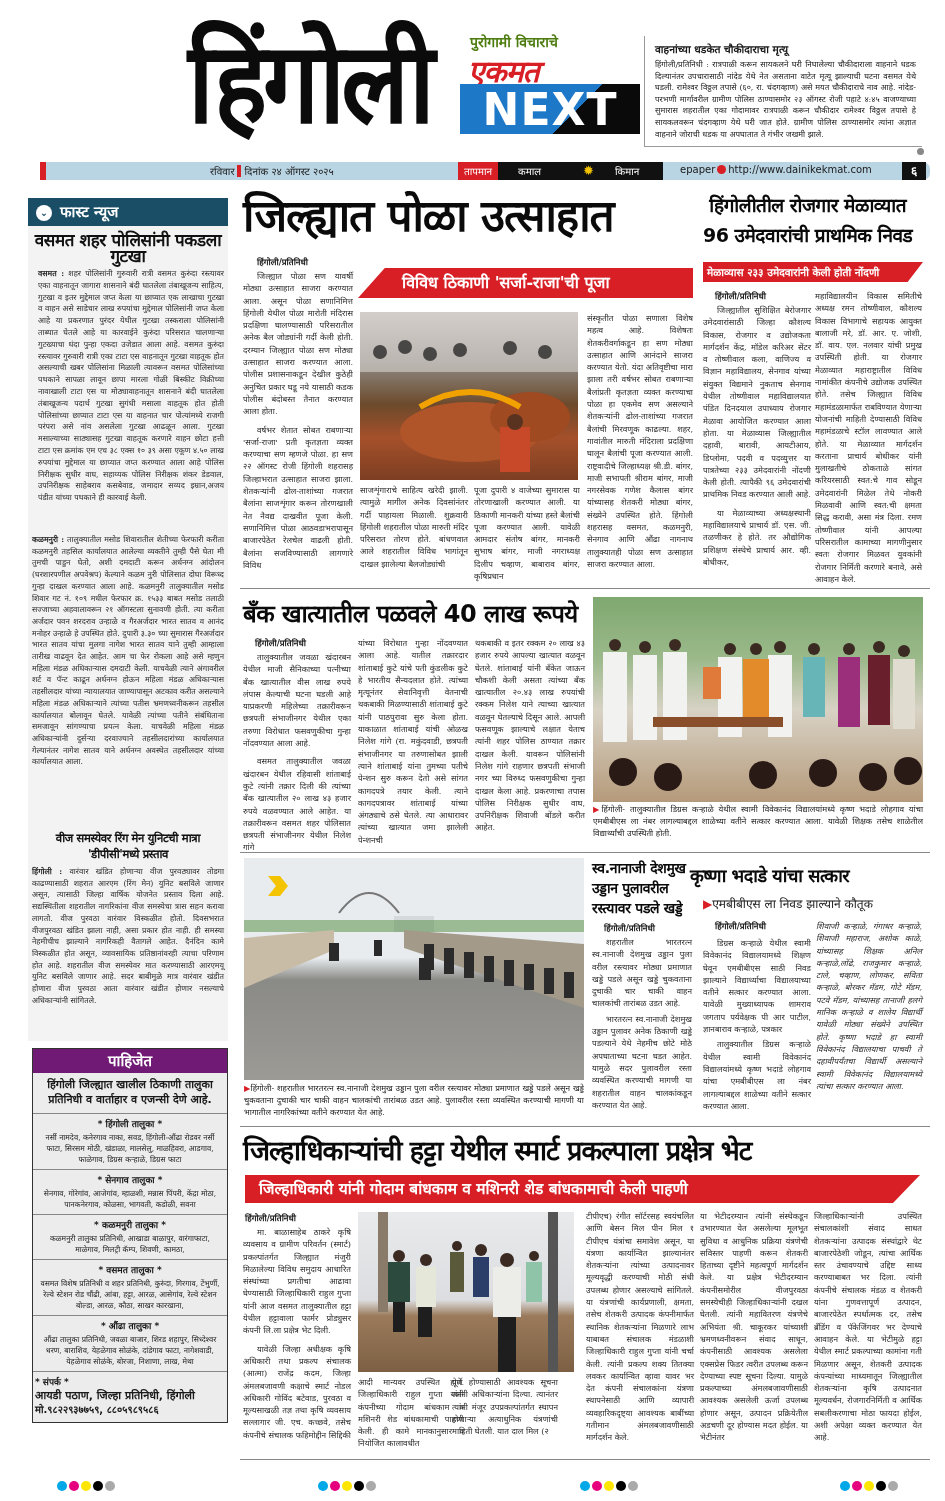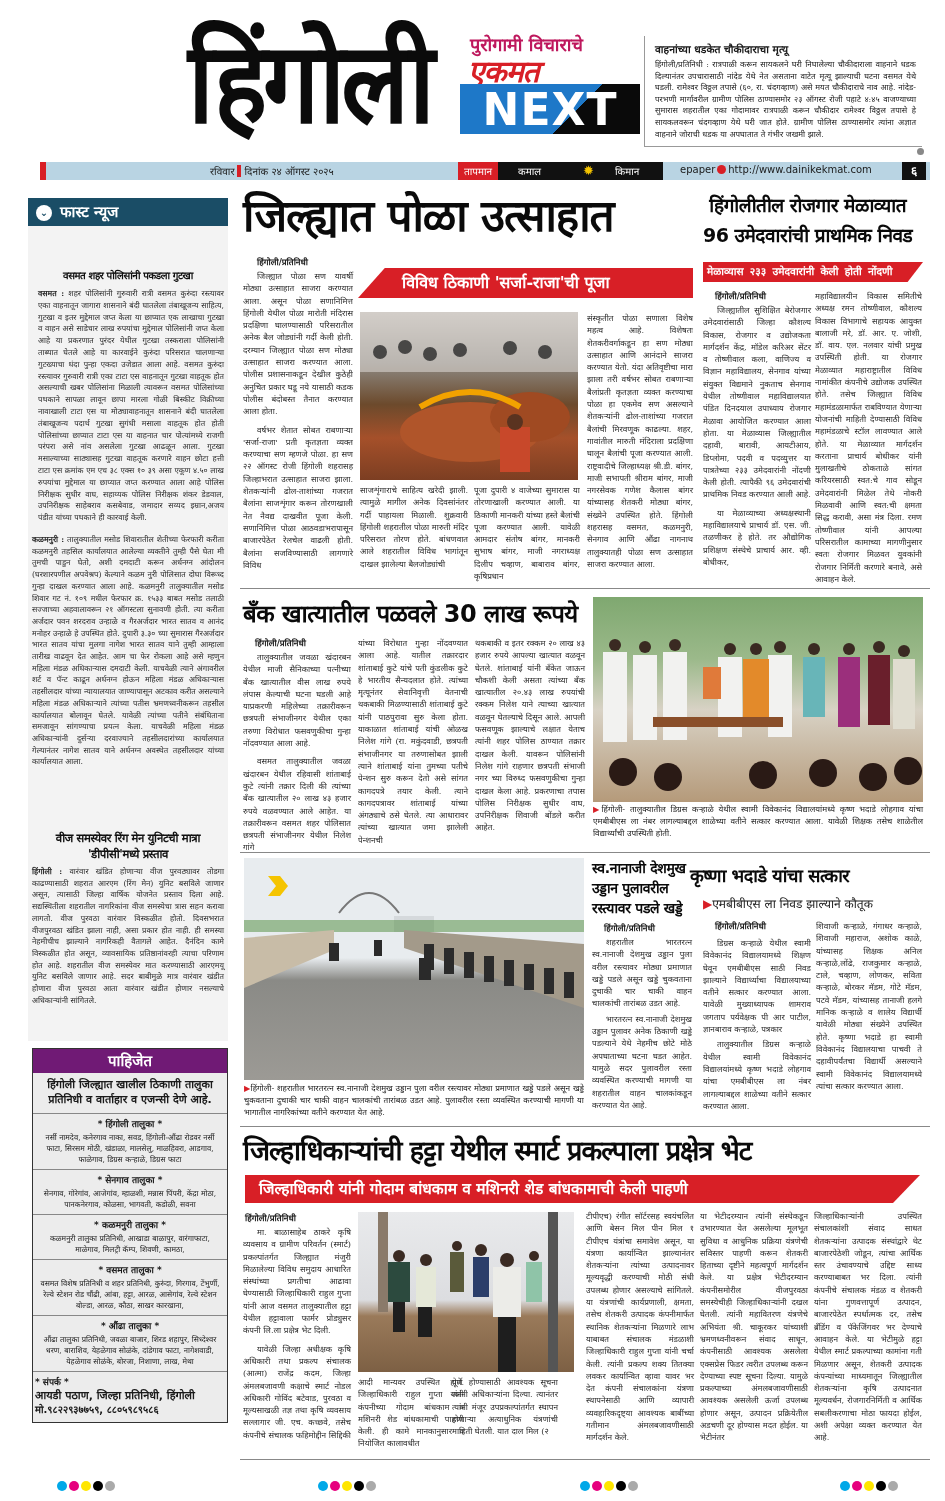--- a/index.html
+++ b/index.html
@@ -7,30 +7,30 @@
   body { font-family: "DejaVu Serif", serif; color: #1a1a1a; position: relative; }
   .abs { position: absolute; }
   p.body { font-size: 8.2px; line-height: 12.3px; text-align: justify; color: #2a2a2a; font-family: "DejaVu Serif", serif; }
   p.body + p.body { text-indent: 14px; margin-top: 3px; }
   .byline { font-size: 8.5px; font-weight: bold; color: #222; margin: 2px 0 3px 12px; font-family: "DejaVu Sans", sans-serif; }
   .lead { font-weight: bold; }
   .hr { position: absolute; height: 1px; background: #888; }
 
   
   .mast-title { left: 188px; top: 22px; font-family: "DejaVu Sans", sans-serif; font-weight: bold; font-size: 100px; line-height: 110px; color: #0b0b0b; letter-spacing: -4px; transform: scaleY(1.12); transform-origin: top left; }
-  .tagline { left: 470px; top: 32px; color: #be185d; font-weight: bold; font-size: 18px; font-family: "DejaVu Serif", serif; }
+  .tagline { left: 470px; top: 32px; color: #4d7c0f; font-weight: bold; font-size: 14px; font-family: "DejaVu Serif", serif; }
   .brand { left: 468px; top: 50px; color: #d81f26; font-weight: bold; font-size: 30px; font-style: italic; font-family: "DejaVu Serif", serif; letter-spacing: -1px; }
   .next { left: 460px; top: 84px; width: 180px; height: 50px; background: linear-gradient(135deg, #1e78c8 0 62%, #0a0a0a 62% 100%); }
   .next span { position: absolute; left: 0; top: 0; width: 100%; height: 100%; display: flex; align-items: center; justify-content: center; color: #fff; font-family: "DejaVu Sans", sans-serif; font-weight: bold; font-size: 44px; letter-spacing: 1px; }
   .brief { left: 644px; top: 36px; width: 278px; border-left: 1px solid #999; border-bottom: 1px solid #999; padding: 6px 6px 6px 10px; }
   .brief h4 { font-size: 10.5px; font-family: "DejaVu Sans", sans-serif; margin-bottom: 3px; }
   .brief p { font-size: 8px; line-height: 11.6px; text-align: justify; }
   .brief-dot { left: 917px; top: 148px; width: 7px; height: 7px; border-radius: 50%; background: #888; }
 
-  .dateline { left: 40px; top: 162px; width: 890px; height: 18px; background: #b9d4e3; font-family: "DejaVu Sans", sans-serif; font-size: 10px; }
+  .dateline { left: 40px; top: 162px; width: 890px; height: 18px; background: #b9d4e3; font-family: "DejaVu Sans", sans-serif; font-size: 10px; border-radius: 7px; }
   .dateline .redcap { position: absolute; left: 0; top: 0; width: 6px; height: 18px; background: #d81f26; }
   .dateline .date { position: absolute; left: 170px; top: 2px; }
   .dateline .date i { display: inline-block; width: 4px; height: 12px; background: #d81f26; vertical-align: -2px; margin: 0 3px; }
   .dateline .weather { position: absolute; left: 418px; top: 0; width: 205px; height: 18px; background: #111; color: #fff; }
   .weather .tlabel { position: absolute; left: 0; top: 0; height: 18px; padding: 2px 6px; background: #d81f26; }
   .weather .max { position: absolute; left: 60px; top: 2px; }
   .weather .sun { position: absolute; left: 125px; top: 1px; color: #f5c400; font-size: 13px; line-height: 15px; }
   .weather .min { position: absolute; left: 142px; top: 2px; padding-left: 15px; }
   .dateline .epaper { position: absolute; left: 640px; top: 2px; }
   .dateline .epaper b { display: inline-block; width: 9px; height: 9px; border-radius: 50%; background: #d81f26; vertical-align: -1px; margin: 0 2px; }
@@ -87,21 +87,21 @@
   </div>
   <span class="epaper"><span>epaper</span><b></b><span>http://www.dainikekmat.com</span></span>
   <span class="pageno">६</span>
 </div>
 
 <div class="abs fast"><span class="ic">⌄</span><span>फास्ट न्यूज</span></div>
 
 <div class="abs" style="left:28px; top:226px; width:200px; height:815px; background:#f3f3f3;"></div>
 
 <div class="abs" style="left:32px; top:232px; width:192px;">
-  <div class="lhead" style="font-size:10px;margin-top:36px;">वसमत शहर पोलिसांनी पकडला गुटखा</div>
+  <div class="lhead" style="font-size:17px;">वसमत शहर पोलिसांनी पकडला गुटखा</div>
   <p class="body" style="margin-top:4px; padding-left:6px; font-size:7.8px; line-height:11.8px;"><span class="lead">वसमत :</span> <span>शहर पोलिसांनी गुरुवारी रात्री वसमत कुरुंदा रस्त्यावर एका वाहनातून जागारा शासनाने बंदी घातलेला तंबाखूजन्य साहित्य, गुटखा व इतर मुद्देमाल जप्त केला या छाप्यात एक लाखाचा गुटखा व वाहन असे साडेचार लाख रुपयांचा मुद्देमाल पोलिसांनी जप्त केला आहे या प्रकरणात पुरंदर येथील गुटखा तस्कराला पोलिसांनी ताब्यात घेतले आहे या कारवाईने कुरुंदा परिसरात चालणाऱ्या गुटख्याचा धंदा पुन्हा एकदा उजेडात आला आहे. वसमत कुरुंदा रस्त्यावर गुरुवारी रात्री एका टाटा एस वाहनातून गुटखा वाहतूक होत असल्याची खबर पोलिसांना मिळाली त्यावरून वसमत पोलिसांच्या पथकाने सापळा लावून छापा मारला गोळी बिस्कीट विक्रीच्या नावाखाली टाटा एस या मोठ्यावाहनातून शासनाने बंदी घातलेला तंबाखूजन्य पदार्थ गुटखा सुगंधी मसाला वाहतूक होत होती पोलिसांच्या छाप्यात टाटा एस या वाहनात चार पोत्यांमध्ये राजगी परंपरा असे नांव असलेला गुटखा आढळून आला. गुटखा मसाल्याच्या साठ्यासह गुटखा वाहतूक करणारे वाहन छोटा हत्ती टाटा एस क्रमांक एम एच ३८ एक्स १० ३९ असा एकूण ४.५० लाख रुपयांचा मुद्देमाल या छाप्यात जप्त करण्यात आला आहे पोलिस निरीक्षक सुधीर वाघ, सहाय्यक पोलिस निरीक्षक शंकर डेडवाल, उपनिरीक्षक साहेबराव कसबेवाड, जमादार सय्यद इम्रान,अजय पंडीत यांच्या पथकाने ही कारवाई केली.</span></p>
 </div>
 
 <div class="abs" style="left:32px; top:530px; width:192px;">
   <p class="body" style="margin-top:4px; font-size:7.8px; line-height:11.7px;"><span class="lead">कळमनुरी :</span> <span>तालुक्यातील मसोड शिवारातील शेतीच्या फेरफारी करीता कळमनुरी तहसिल कार्यालयात आलेल्या व्यक्तीने तुम्ही पैसे घेता मी तुमची पाडुन घेतो, अशी दमदाटी करून अर्धनग्न आंदोलन (घरशारपणील अपवेश्रप) केल्याने कळम नुरी पोलिसात दोघा विरूध्द गुन्हा दाखल करण्यात आला आहे. कळमनुरी तालुक्यातील मसोड शिवार गट नं. १०९ मधील फेरफार क्र. १५३३ बाबत मसोड तलाठी सज्जाच्या अहवालावरून २१ ऑगस्टला सुनावणी होती. त्या करीता अर्जदार पवन शरदराव उन्हाळे व गैरअर्जदार भारत सातव व आनंद मनोहर उन्हाळे हे उपस्थित होते. दुपारी ३.३० च्या सुमारास गैरअर्जदार भारत सातव यांचा मुलगा नागेश भारत सातव याने तुम्ही आम्हाला तारीख वाढवून देत आहेत. आम चा फेर रोकला आहे असे म्हणुन महिला मंडळ अधिकाऱ्यास दमदाटी केली. याचवेळी त्याने अंगावरील शर्ट व पॅन्ट काढून अर्धनग्न होऊन महिला मंडळ अधिकाऱ्यास तहसीलदार यांच्या न्यायालयात जाण्यापासून अटकाव करीत असल्याने महिला मंडळ अधिकाऱ्याने त्यांच्या पतीस भ्रमणध्वनीकरून तहसील कार्यालयात बोलावून घेतले. यावेळी त्यांच्या पतीने संबंधिताना समजावून सांगण्याचा प्रयत्न केला. याचवेळी महिला मंडळ अधिकाऱ्यांनी दुर्सऱ्या दरवाज्याने तहसीलदारांच्या कार्यालयात गेल्यानंतर नागेश सातव याने अर्धनग्न अवस्थेत तहसीलदार यांच्या कार्यालयात आला.</span></p>
 </div>
 
 <div class="abs" style="left:32px; top:830px; width:192px;">
   <div class="lhead" style="font-size:11.5px; line-height:16px;">वीज समस्येवर रिंग मेन युनिटची मात्रा 'डीपीसी'मध्ये प्रस्ताव</div>
   <p class="body" style="margin-top:4px; font-size:7.8px; line-height:11.7px;"><span class="lead">हिंगोली :</span> <span>वारंवार खंडित होणाऱ्या वीज पुरवठ्यावर तोडगा काढण्यासाठी शहरात आरएम (रिंग मेन) युनिट बसविले जाणार असून, त्यासाठी जिल्हा वार्षिक योजनेत प्रस्ताव दिला आहे. सद्यस्थितीला शहरातील नागरिकांना वीज समस्येचा त्रास सहन करावा लागतो. वीज पुरवठा वारंवार विस्कळीत होतो. दिवसभरात वीजपुरवठा खंडित झाला नाही, असा प्रकार होत नाही. ही समस्या नेहमीचीच झाल्याने नागरिकही वैतागले आहेत. दैनंदिन कामे विस्कळीत होत असून, व्यावसायिक प्रतिष्ठानांवरही त्याचा परिणाम होत आहे. शहरातील वीज समस्येवर मात करण्यासाठी आरएमयू युनिट बसविले जाणार आहे. सदर बाबीमुळे मात्र वारंवार खंडीत होणारा वीज पुरवठा आता वारंवार खंडीत होणार नसल्याचे अधिकाऱ्यांनी सांगितले.</span></p>
@@ -172,34 +172,34 @@
   <p class="body">पूजा दुपारी ४ वाजेच्या सुमारास या तोरणाखाली करण्यात आली. या ठिकाणी मानकरी यांच्या हस्ते बैलांची पूजा करण्यात आली. यावेळी आमदार संतोष बांगर, मानकरी सुभाष बांगर, माजी नगराध्यक्ष दिलीप चव्हाण, बाबाराव बांगर, कृषिप्रधान</p>
 </div>
 <div class="abs" style="left:587px; top:312px; width:106px;">
   <p class="body">संस्कृतीत पोळा सणाला विशेष महत्व आहे. विशेषतः शेतकरीवर्गाकडून हा सण मोठ्या उत्साहात आणि आनंदाने साजरा करण्यात येतो. यंदा अतिवृष्टीचा मारा झाला तरी वर्षभर सोबत राबणाऱ्या बैलांप्रती कृतज्ञता व्यक्त करण्याचा पोळा हा एकमेव सण असल्याने शेतकऱ्यांनी ढोल-ताशांच्या गजरात बैलांची मिरवणूक काढल्या. शहर, गावांतील मारुती मंदिराला प्रदक्षिणा घालून बैलांची पूजा करण्यात आली. राष्ट्रवादीचे जिल्हाध्यक्ष श्री.डी. बांगर, माजी सभापती श्रीराम बांगर, माजी नगरसेवक गणेश कैलास बांगर यांच्यासह शेतकरी मोठ्या बांगर, संख्येने उपस्थित होते. हिंगोली शहरासह वसमत, कळमनुरी, सेनगाव आणि औंढा नागनाथ तालुक्यातही पोळा सण उत्साहात साजरा करण्यात आला.</p>
 </div>
 
 <div class="abs h-big" style="left:703px; top:190px; font-size:19px; line-height:30px; letter-spacing:-0.5px;text-align:center;">
   <div>हिंगोलीतील रोजगार मेळाव्यात</div>
   <div>96 उमेदवारांची प्राथमिक निवड</div>
 </div>
-<div class="abs redband" style="left:703px; top:262px; width:220px; height:20px; clip-path:polygon(0 0,100% 0,93% 100%,0 100%); font-size:10.5px; line-height:20px; padding-left:4px;font-family:Liberation Mono, monospace;">मेळाव्यास २३३ उमेदवारांनी केली होती नोंदणी</div>
+<div class="abs redband" style="left:703px; top:262px; width:220px; height:20px; clip-path:polygon(0 0,100% 0,93% 100%,0 100%); font-size:10.5px; line-height:20px; padding-left:4px;">मेळाव्यास २३३ उमेदवारांनी केली होती नोंदणी</div>
 
 <div class="abs" style="left:703px; top:288px; width:108px;">
   <div class="byline">हिंगोली/प्रतिनिधी</div>
   <p class="body" style="text-indent:14px;">जिल्ह्यातील सुशिक्षित बेरोजगार उमेदवारांसाठी जिल्हा कौशल्य विकास, रोजगार व उद्योजकता मार्गदर्शन केंद्र, मॉडेल करिअर सेंटर व तोष्णीवाल कला, वाणिज्य व विज्ञान महाविद्यालय, सेनगाव यांच्या संयुक्त विद्यमाने नुकताच सेनगाव येथील तोष्णीवाल महाविद्यालयात पंडित दिनदयाल उपाध्याय रोजगार मेळावा आयोजित करण्यात आला होता. या मेळाव्यास जिल्ह्यातील दहावी, बारावी, आयटीआय, डिप्लोमा, पदवी व पदव्युत्तर या पात्रतेच्या २३३ उमेदवारांनी नोंदणी केली होती. त्यापैकी ९६ उमेदवारांची प्राथमिक निवड करण्यात आली आहे.</p>
   <p class="body" style="text-indent:14px; margin-top:6px;">या मेळाव्याच्या अध्यक्षस्थानी महाविद्यालयाचे प्राचार्य डॉ. एस. जी. तळणीकर हे होते. तर औद्योगिक प्रशिक्षण संस्थेचे प्राचार्य आर. व्ही. बोधीकर,</p>
 </div>
 <div class="abs" style="left:815px; top:290px; width:107px;">
   <p class="body">महाविद्यालयीन विकास समितीचे अध्यक्ष रमन तोष्णीवाल, कौशल्य विकास विभागाचे सहायक आयुक्त बालाजी मरे, डॉ. आर. ए. जोशी, डॉ. वाय. एल. नलवार यांची प्रमुख उपस्थिती होती. या रोजगार मेळाव्यात महाराष्ट्रातील विविध नामांकीत कंपनीचे उद्योजक उपस्थित होते. तसेच जिल्ह्यात विविध महामंडळामार्फत राबविण्यात येणाऱ्या योजनांची माहिती देण्यासाठी विविध महामंडळाचे स्टॉल लावण्यात आले होते. या मेळाव्यात मार्गदर्शन करताना प्राचार्य बोधीकर यांनी मुलाखतीचे ठोकताळे सांगत करियरसाठी स्वत:चे गाव सोडून उमेदवारांनी मिळेल तेथे नोकरी मिळवावी आणि स्वत:ची क्षमता सिद्ध करावी, असा मंत्र दिला. रमण तोष्णीवाल यांनी आपल्या परिसरातील कामाच्या मागणीनुसार स्वतः रोजगार मिळवत युवकांनी रोजगार निर्मिती करणारे बनावे, असे आवाहन केले.</p>
 </div>
 
 <div class="hr" style="left:240px; top:588px; width:690px;"></div>
 
-<div class="abs h-big" style="left:243px; top:598px; font-size:24px; line-height:32px; letter-spacing:-0.5px;">बँक खात्यातील पळवले 30 लाख रूपये</div>
+<div class="abs h-big" style="left:243px; top:598px; font-size:24px; line-height:32px; letter-spacing:-0.5px;">बँक खात्यातील पळवले 40 लाख रूपये</div>
 <div class="abs" style="left:243px; top:635px; width:108px;">
   <div class="byline">हिंगोली/प्रतिनिधी</div>
   <p class="body" style="text-indent:14px;">तालुक्यातील जवळा खंदारबन येथील माजी सैनिकाच्या पत्नीच्या बँक खात्यातील वीस लाख रुपये लंपास केल्याची घटना घडली आहे याप्रकरणी महिलेच्या तक्रारीवरून छत्रपती संभाजीनगर येथील एका तरुणा विरोधात फसवणुकीचा गुन्हा नोंदवण्यात आला आहे.</p>
   <p class="body" style="text-indent:14px; margin-top:6px;">वसमत तालुक्यातील जवळा खंदारबन येथील रहिवासी शांताबाई कुटे त्यांनी तक्रार दिली की त्यांच्या बँक खात्यातील २० लाख ४३ हजार रुपये वळवण्यात आले आहेत. या तक्रारीवरून वसमत शहर पोलिसात छत्रपती संभाजीनगर येथील निलेश गांगे</p>
 </div>
 <div class="abs" style="left:358px; top:637px; width:110px;">
   <p class="body">यांच्या विरोधात गुन्हा नोंदवण्यात आला आहे. यातील तक्रारदार शांताबाई कुटे यांचे पती कुंडलीक कुटे हे भारतीय सैन्यदलात होते. त्यांच्या मृत्यूनंतर सेवानिवृत्ती वेतनाची थकबाकी मिळण्यासाठी शांताबाई कुटे यांनी पाठपुरावा सुरु केला होता. याकाळात शांताबाई यांची ओळख निलेश गांगे (रा. मकुंदवाडी, छत्रपती संभाजीनगर या तरुणासोबत झाली त्याने शांताबाई यांना तुमच्या पतीचे पेन्शन सुरु करून देतो असे सांगत कागदपत्रे तयार केली. त्याने कागदपत्रावर शांताबाई यांच्या अंगठ्याचे ठसे घेतले. त्या आधारावर त्यांच्या खात्यात जमा झालेली पेन्शनची</p>
 </div>
 <div class="abs" style="left:475px; top:637px; width:110px;">
   <p class="body">थकबाकी व इतर रक्कम २० लाख ४३ हजार रुपये आपल्या खात्यात वळवून घेतले. शांताबाई यांनी बँकेत जाऊन चौकशी केली असता त्यांच्या बँक खात्यातील २०.४३ लाख रुपयांची रक्कम निलेश याने त्याच्या खात्यात वळवून घेतल्याचे दिसून आले. आपली फसवणूक झाल्याचे लक्षात येताच त्यांनी शहर पोलिस ठाण्यात तक्रार दाखल केली. यावरून पोलिसांनी निलेश गांगे राहणार छत्रपती संभाजी नगर च्या विरुध्द फसवणुकीचा गुन्हा दाखल केला आहे. प्रकरणाचा तपास पोलिस निरीक्षक सुधीर वाघ, उपनिरीक्षक शिवाजी बोंडले करीत आहेत.</p>
@@ -281,21 +281,21 @@
   <p class="body" style="text-indent:14px; margin-top:3px;">भारतरत्न स्व.नानाजी देशमुख उड्डान पुलावर अनेक ठिकाणी खड्डे पडल्याने येथे नेहमीच छोटे मोठे अपघाताच्या घटना घडत आहेत. यामुळे सदर पुलावरील रस्ता व्यवस्थित करण्याची मागणी या शहरातील वाहन चालकांकडून करण्यात येत आहे.</p>
 </div>
 
 <div class="abs h-big" style="left:682px; top:862px; font-size:18px; line-height:28px; letter-spacing:-0.5px;margin-left:8px;">कृष्णा भदाडे यांचा सत्कार</div>
 <div class="abs" style="left:703px; top:895px; font-family:'DejaVu Sans',sans-serif; font-size:12px;"><span style="color:#d81f26;">▶</span><span>एमबीबीएस ला निवड झाल्याने कौतूक</span></div>
 <div class="abs" style="left:703px; top:918px; width:108px;">
   <div class="byline">हिंगोली/प्रतिनिधी</div>
   <p class="body" style="text-indent:14px; margin-top:6px;">डिग्रस कऱ्हाळे येथील स्वामी विवेकानंद विद्यालयामध्ये शिक्षण घेवून एमबीबीएस साठी निवड झाल्याने विद्यार्थ्याचा विद्यालयाच्या वतीने सत्कार करण्यात आला. यावेळी मुख्याध्यापक शामराव जगताप पर्यवेक्षक पी आर पाटील, ज्ञानबाराव कऱ्हाळे, पत्रकार</p>
   <p class="body" style="text-indent:14px;">तालुक्यातील डिग्रस कऱ्हाळे येथील स्वामी विवेकानंद विद्यालयांमध्ये कृष्ण भदाडे लोहगाव यांचा एमबीबीएस ला नंबर लागल्याबद्दल शाळेच्या वतीने सत्कार करण्यात आला.</p>
 </div>
-<div class="abs" style="left:816px; top:920px; width:106px;">
+<div class="abs" style="left:816px; top:920px; width:106px;font-style:italic;">
   <p class="body">शिवाजी कऱ्हाळे, गंगाधर कऱ्हाळे, शिवाजी महाराज, अशोक काळे, यांच्यासह शिक्षक अनिल कऱ्हाळे,लोंढे, राजकुमार कऱ्हाळे, टाले, चव्हाण, लोणकर, सविता कऱ्हाळे, बोरकर मॅडम, गोटे मॅडम, पटवे मॅडम, यांच्यासह तानाजी हलगे मानिक कऱ्हाळे व शालेय विद्यार्थी यावेळी मोठ्या संख्येने उपस्थित होते. कृष्णा भदाडे हा स्वामी विवेकानंद विद्यालयाचा पाचवी ते दहावीपर्यंतचा विद्यार्थी असल्याने स्वामी विवेकानंद विद्यालयामध्ये त्यांचा सत्कार करण्यात आला.</p>
 </div>
 
 <div class="hr" style="left:240px; top:1126px; width:690px;"></div>
 
 <div class="abs h-big" style="left:243px; top:1132px; font-size:27px; line-height:38px; letter-spacing:-1px;">जिल्हाधिकाऱ्यांची हट्टा येथील स्मार्ट प्रकल्पाला प्रक्षेत्र भेट</div>
 <div class="abs redband" style="left:245px; top:1175px; width:675px; height:28px; clip-path:polygon(0 0,100% 0,96% 100%,0 100%); font-size:15.5px; line-height:28px; padding-left:14px;">जिल्हाधिकारी यांनी गोदाम बांधकाम व मशिनरी शेड बांधकामाची केली पाहणी</div>
 
 <div class="abs" style="left:243px; top:1210px; width:108px;">
   <div class="byline" style="margin-left:2px;">हिंगोली/प्रतिनिधी</div>

